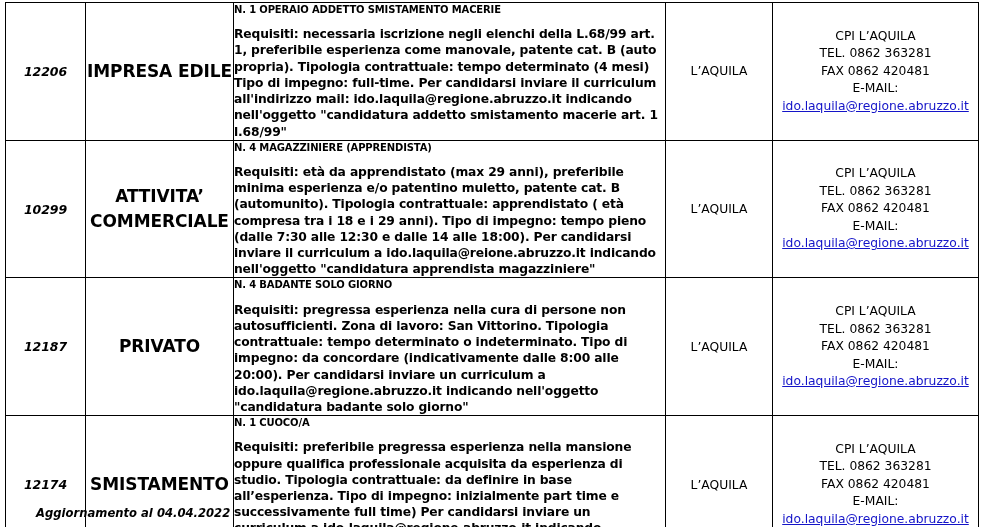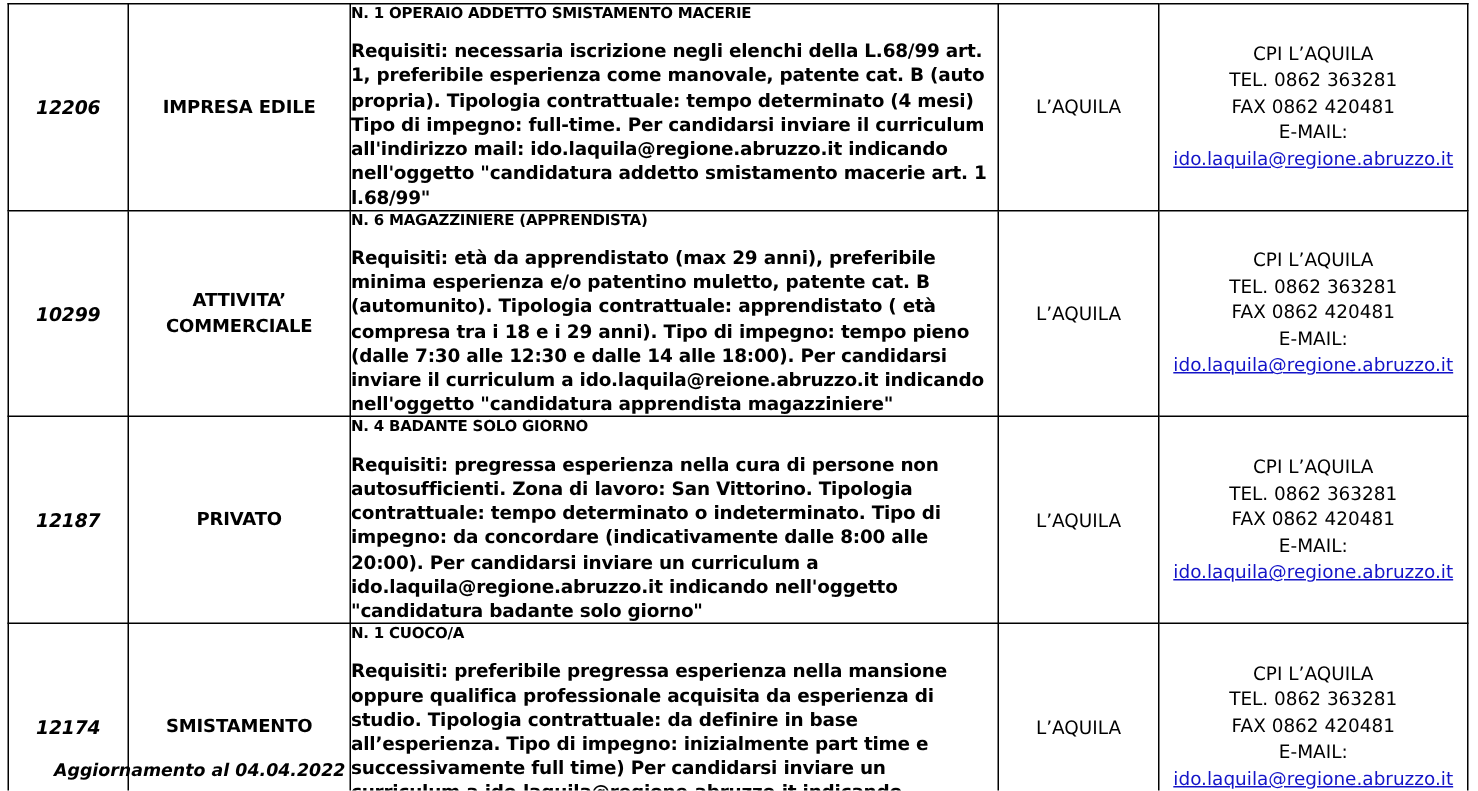--- a/index.html
+++ b/index.html
@@ -41,21 +41,21 @@
   .cell-id {
     text-align: center;
     font-weight: bold;
     font-size: 12.5px;
     letter-spacing: -0.1px;
     font-style: italic;
   }
   .cell-company {
     text-align: center;
     font-weight: bold;
-    font-size: 12px;
+    font-size: 17px;
     line-height: 1.45;
     letter-spacing: -0.1px;
     padding: 0 4px;
   }
   .cell-desc {
     vertical-align: top;
     padding: 1px 4px 2px 5px;
     font-size: 12.3px;
     line-height: 1.32;
   }
@@ -128,21 +128,21 @@
           <span class="contact-line">FAX 0862 420481</span>
           <span class="contact-line">E-MAIL:</span>
           <span class="contact-email">ido.laquila@regione.abruzzo.it</span>
         </td>
       </tr>
 
       <tr style="height:130px">
         <td class="cell-id">10299</td>
         <td class="cell-company">ATTIVITA’ COMMERCIALE</td>
         <td class="cell-desc">
-          <span class="desc-title">N. 6 MAGAZZINIERE (APPRENDISTA)</span>
+          <span class="desc-title">N. 4 MAGAZZINIERE (APPRENDISTA)</span>
           <span class="desc-body">Requisiti: età da apprendistato (max 29 anni), preferibile minima esperienza e/o patentino muletto, patente cat. B (automunito). Tipologia contrattuale: apprendistato ( età compresa tra i 18 e i 29 anni). Tipo di impegno: tempo pieno (dalle 7:30 alle 12:30 e dalle 14 alle 18:00). Per candidarsi inviare il curriculum a ido.laquila@reione.abruzzo.it indicando nell'oggetto "candidatura apprendista magazziniere"</span>
         </td>
         <td class="cell-place">L’AQUILA</td>
         <td class="cell-contact">
           <span class="contact-line">CPI L’AQUILA</span>
           <span class="contact-line">TEL. 0862 363281</span>
           <span class="contact-line">FAX 0862 420481</span>
           <span class="contact-line">E-MAIL:</span>
           <span class="contact-email">ido.laquila@regione.abruzzo.it</span>
         </td>

